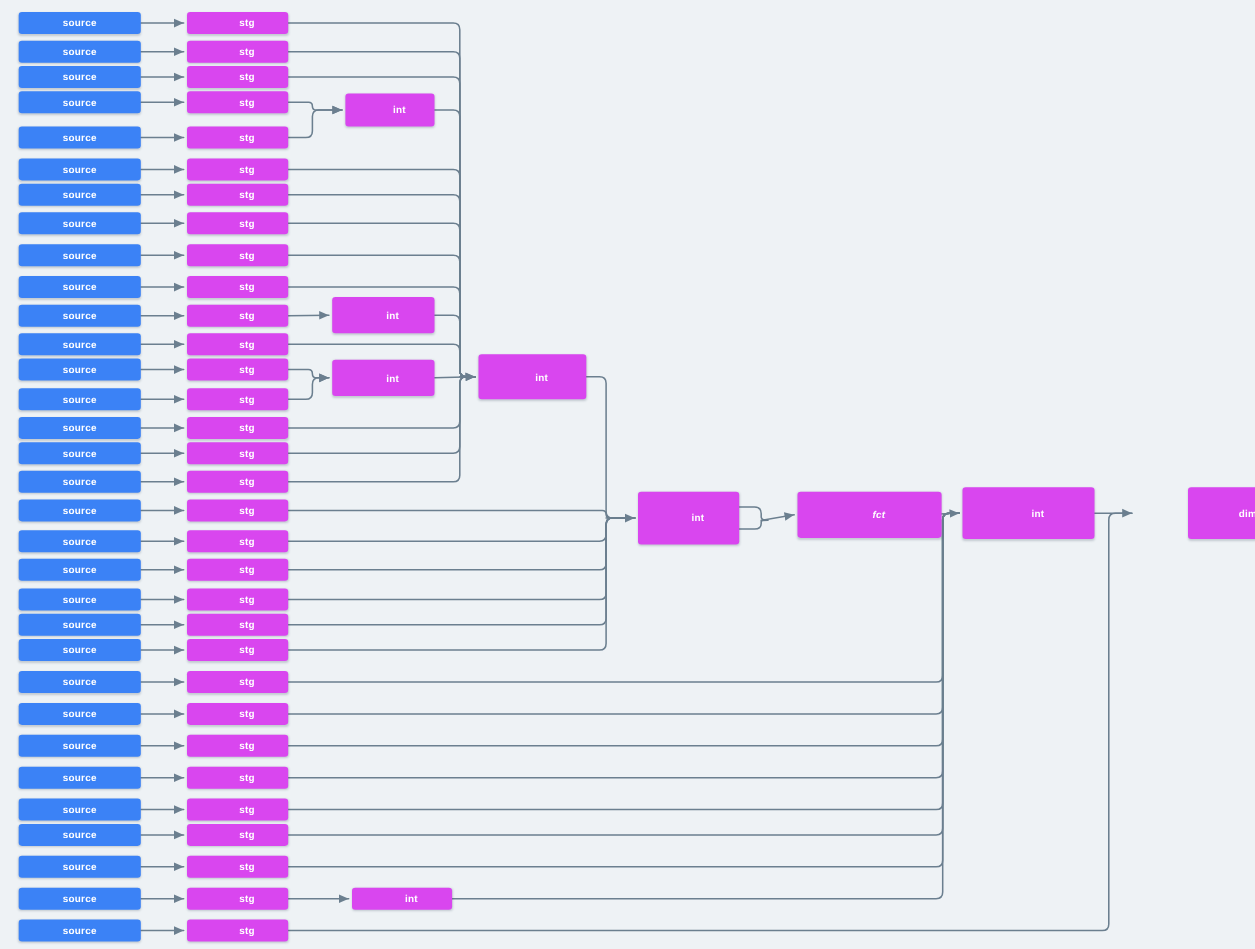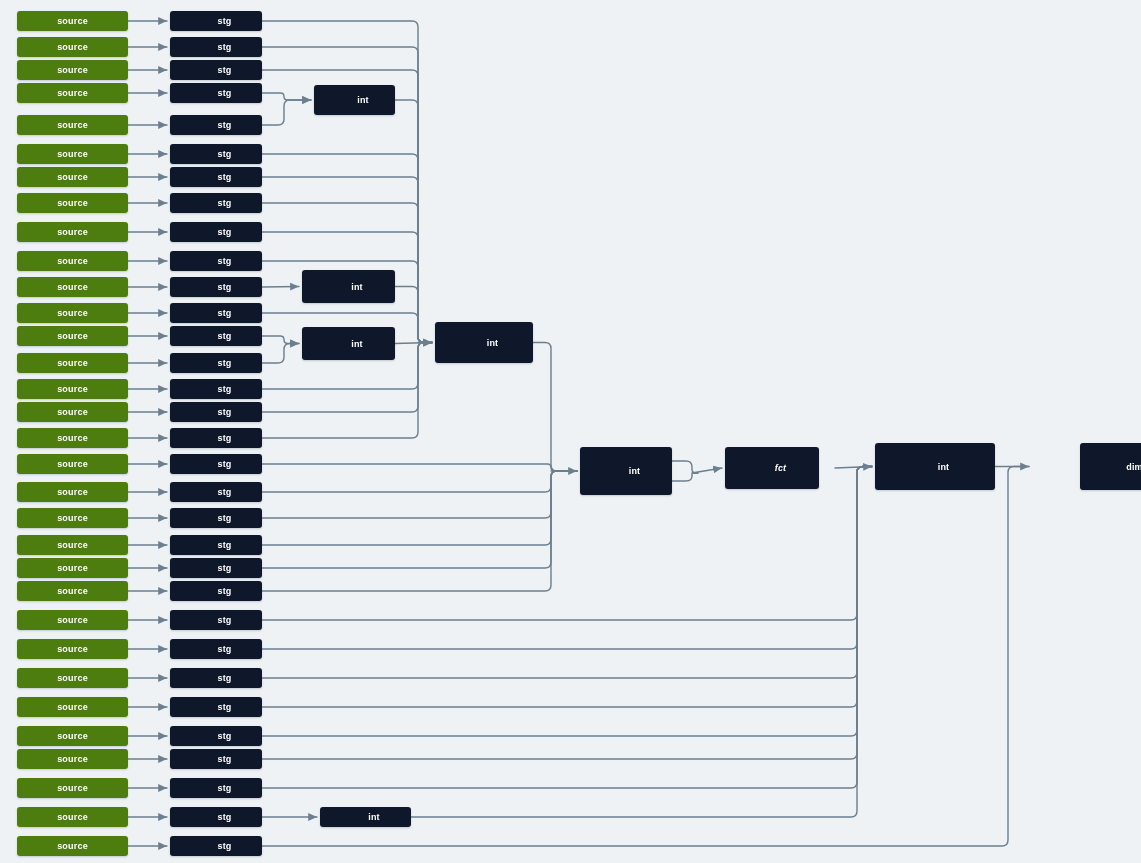--- a/index.html
+++ b/index.html
@@ -17,22 +17,22 @@
     box-sizing:border-box;
     display:flex;align-items:center;justify-content:center;
     color:#ffffff;
     font-size:9px;
     font-weight:bold;
     letter-spacing:.2px;
     border-radius:3px;
     box-shadow:0 1px 2px rgba(40,60,80,.22);
     user-select:none;
   }
-  .node.source{background:#4d7c0f;}
-  .node.stg,.node.int,.node.fct,.node.dim{background:#0f172a;padding-left:17px;}
+  .node.source{background:#3b82f6;}
+  .node.stg,.node.int,.node.fct,.node.dim{background:#d946ef;padding-left:17px;}
   .node .lbl{pointer-events:none;}
 </style>
 </head>
 <body>
 
 <div id="canvas">
   <svg class="edges" xmlns="http://www.w3.org/2000/svg">
     <defs>
       <marker id="ah" viewBox="0 0 10 10" refX="9" refY="5" markerWidth="7" markerHeight="7" orient="auto-start-reverse">
         <path d="M0,1 L9,5 L0,9 z" fill="#6b7f8f"></path>
@@ -263,21 +263,21 @@
     </div>
     <div class="node source" style="left: 17px; top: 581px; width: 111px; height: 20px;">
       <span class="lbl">source</span>
     </div>
     <div class="node stg" style="left: 170px; top: 581px; width: 92px; height: 20px;">
       <span class="lbl">stg</span>
     </div>
     <div class="node int" style="left: 580px; top: 447px; width: 92px; height: 48px;">
       <span class="lbl">int</span>
     </div>
-    <div class="node fct" style="left: 725px; top: 447px; width: 94px; height: 42px; font-style: italic;">
+    <div class="node fct" style="left: 725px; top: 447px; width: 131px; height: 42px; font-style: italic;">
       <span class="lbl">fct</span>
     </div>
     <div class="node int" style="left: 875px; top: 443px; width: 120px; height: 47px;">
       <span class="lbl">int</span>
     </div>
     <div class="node dim" style="left: 1032px; top: 443px; width: 92px; height: 47px; margin-left: 48px;">
       <span class="lbl">dim</span>
     </div>
     <div class="node source" style="left: 17px; top: 610px; width: 111px; height: 20px;">
       <span class="lbl">source</span>

